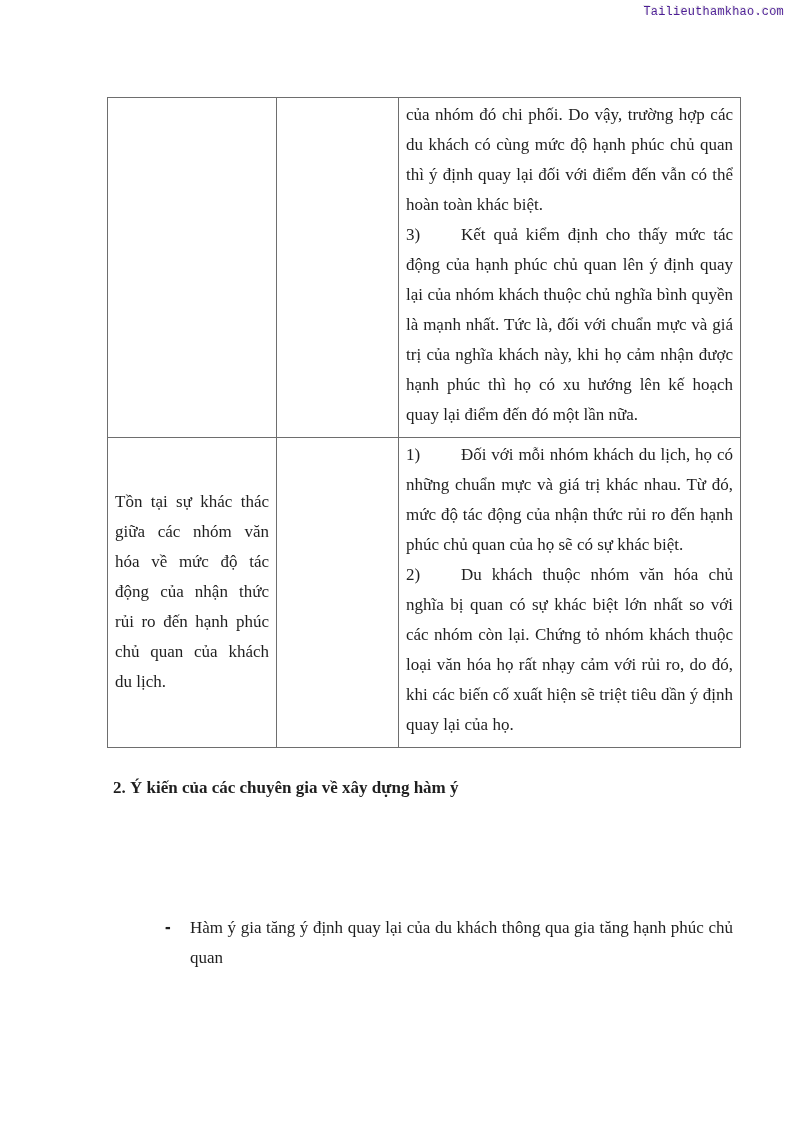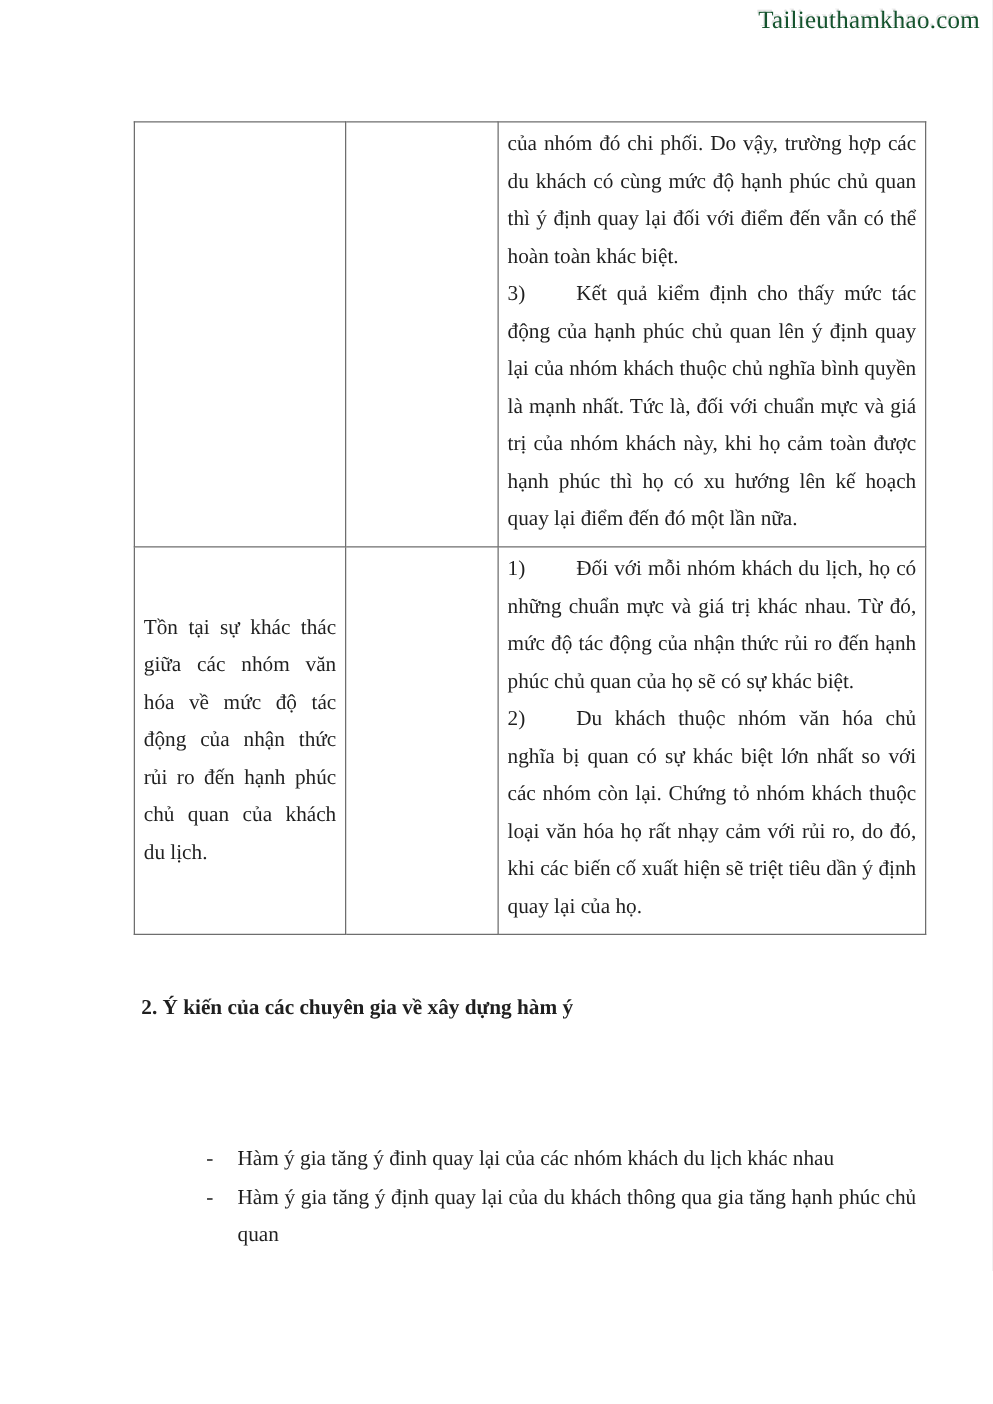--- a/index.html
+++ b/index.html
@@ -11,23 +11,23 @@
     margin: 0 auto;
     background: #ffffff;
     font-family: "Liberation Serif", "DejaVu Serif", serif;
     color: #1f1f1f;
     overflow: hidden;
   }
   .watermark {
     position: absolute;
     top: 5px;
     right: 10px;
-    font-family: Liberation Serif, serif;
-    font-size: 20px;
-    color: #14532d;
+    font-family: Liberation Mono, monospace;
+    font-size: 12px;
+    color: #4c1d95;
     text-shadow: 1px 1px 0 #ffffff, -1px -1px 0 #e2e2e2;
     letter-spacing: 0.2px;
   }
   table.doc-table {
     position: absolute;
     left: 107px;
     top: 97px;
     width: 633px;
     border-collapse: collapse;
     table-layout: fixed;
@@ -52,21 +52,20 @@
     position: absolute;
     left: 113px;
     width: 620px;
     font-size: 17px;
     line-height: 30px;
   }
   .section-heading {
     top: 773px;
     font-weight: bold;
     text-align: left;
-    margin-top: 18px;
   }
   .body-paragraph {
     top: 812px;
     text-align: justify;
     text-indent: 52px;
   }
   .bullet-list { top: 912px; }
   .bullet-item {
     position: relative;
     padding-left: 77px;
@@ -91,39 +90,39 @@
       <col style="width:169px">
       <col style="width:122px">
       <col style="width:342px">
     </colgroup>
     <tbody>
       <tr class="row-1">
         <td class="cell-top"></td>
         <td class="cell-top"></td>
         <td class="cell-top">
           <p class="cellpara"><span>của nhóm đó chi phối. Do vậy, trường hợp các du khách có cùng mức độ hạnh phúc chủ quan thì ý định quay lại đối với điểm đến vẫn có thể hoàn toàn khác biệt.</span></p>
-          <p class="cellpara"><span class="num-tab">3)</span><span>Kết quả kiểm định cho thấy mức tác động của hạnh phúc chủ quan lên ý định quay lại của nhóm khách thuộc chủ nghĩa bình quyền là mạnh nhất. Tức là, đối với chuẩn mực và giá trị của nhóm khách này, khi họ cảm toàn được hạnh phúc thì họ có xu hướng lên kế hoạch quay lại điểm đến đó một lần nữa.</span></p>
+          <p class="cellpara"><span class="num-tab">3)</span><span>Kết quả kiểm định cho thấy mức tác động của hạnh phúc chủ quan lên ý định quay lại của nhóm khách thuộc chủ nghĩa bình quyền là mạnh nhất. Tức là, đối với chuẩn mực và giá trị của nghĩa khách này, khi họ cảm nhận được hạnh phúc thì họ có xu hướng lên kế hoạch quay lại điểm đến đó một lần nữa.</span></p>
         </td>
       </tr>
       <tr class="row-2">
         <td class="cell-mid"><span>Tồn tại sự khác thác giữa các nhóm văn hóa về mức độ tác động của nhận thức rủi ro  đến hạnh phúc chủ quan của khách du lịch.</span></td>
         <td class="cell-top"></td>
         <td class="cell-top">
           <p class="cellpara"><span class="num-tab">1)</span><span>Đối với mỗi nhóm khách du lịch, họ có những chuẩn mực và giá trị khác nhau. Từ đó, mức độ tác động của nhận thức rủi ro đến hạnh phúc chủ quan của họ sẽ có sự khác biệt.</span></p>
           <p class="cellpara"><span class="num-tab">2)</span><span>Du khách thuộc nhóm văn hóa chủ nghĩa bị quan có sự khác biệt lớn nhất so với các nhóm còn lại. Chứng tỏ nhóm khách thuộc loại văn hóa họ rất nhạy cảm với rủi ro, do đó, khi các biến cố xuất hiện sẽ triệt tiêu dần ý định quay lại của họ.</span></p>
         </td>
       </tr>
     </tbody>
   </table>
 
   <div class="content section-heading">2. Ý kiến của các chuyên gia về xây dựng hàm ý</div>
 
 
   <div class="content bullet-list">
     <div class="bullet-item">
-      <span class="dash">-</span><span>Hàm ý gia tăng ý đinh quay lại của các nhóm khách du lịch khác nhau</span>
+      <span class="dash">-</span>
     </div>
     <div class="bullet-item">
       <span class="dash">-</span><span>Hàm ý gia tăng ý định quay lại của du khách thông qua gia tăng hạnh phúc chủ quan</span>
     </div>
   </div>
 
 </div>
 
 </body></html>

